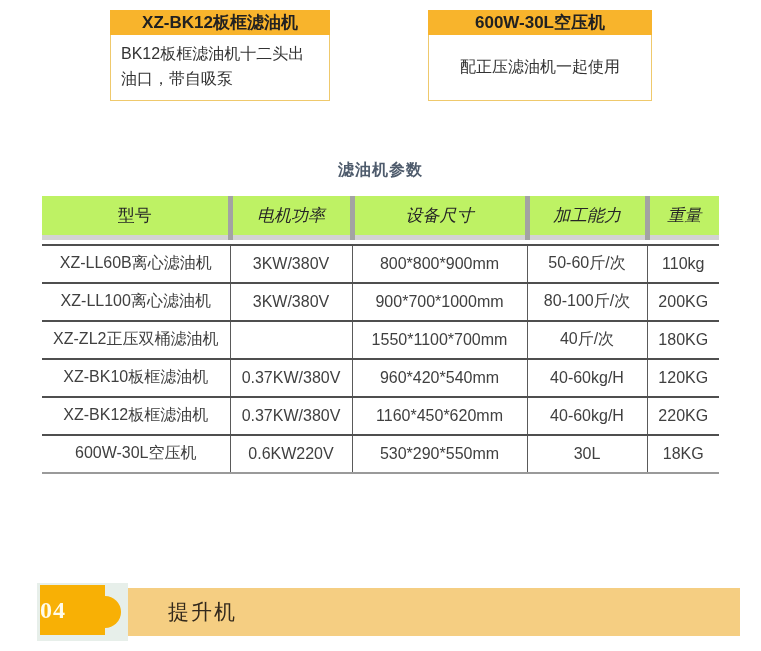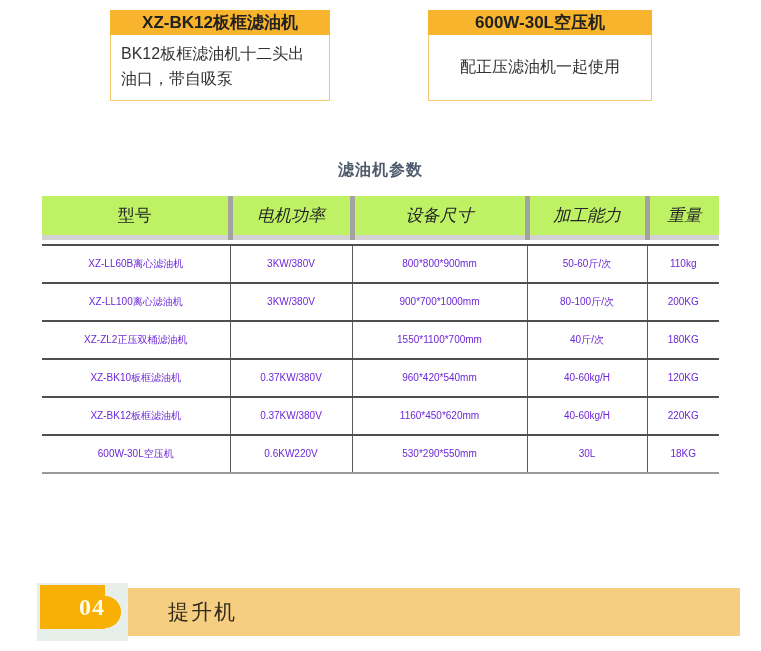--- a/index.html
+++ b/index.html
@@ -32,33 +32,33 @@
   table { width:100%; table-layout:fixed; border-collapse:collapse; }
   col.c1{width:188px;} col.c2{width:122px;} col.c3{width:175px;} col.c4{width:120px;} col.c5{width:72px;}
   .head-table { background:#bef264; border-bottom:5px solid #D3D3D3; }
   .head-table th {
     height:41px; font-size:17px; font-weight:400; color:#262626;
     text-align:center; vertical-align:middle;
   }
   .head-table th + th { border-left:5px solid #a3a3a3;font-style:italic; }
   .body-table { margin-top:4px; }
   .body-table td {
-    height:38px; font-size:10px; color:#6d28d9; text-align:center;
+    height:38px; font-size:16px; color:#404040; text-align:center;
     vertical-align:middle; border-top:2px solid #4f4f4f;
     white-space:nowrap; overflow:hidden;
   }
   .body-table td + td { border-left:1px solid #5a5a5a; }
   .body-table tr:last-child td { border-bottom:2px solid #9a9a9a; }
 
   
   .banner { position:absolute; left:0; top:583px; width:761px; height:58px; }
   .banner-strip { position:absolute; left:37px; top:0; width:91px; height:58px; background:#E7EFEA; }
   .badge {
-    position:absolute; left:40px; top:2px; width:65px; height:44px; background:#F8B005;
-    display:flex; align-items:center; justify-content:flex-end;
+    position:absolute; left:40px; top:2px; width:65px; height:50px; background:#F8B005;
+    display:flex; align-items:center; justify-content:flex-start;
   }
   .badge-bump {
     position:absolute; left:89px; top:13px; width:32px; height:32px;
     border-radius:50%; background:#F8B005;
   }
   .badge-number {
     font-family:"Liberation Serif","DejaVu Serif",serif; font-size:24px;
     font-weight:700; color:#FFFBEA; letter-spacing:1px;
   }
   .banner-bar {

